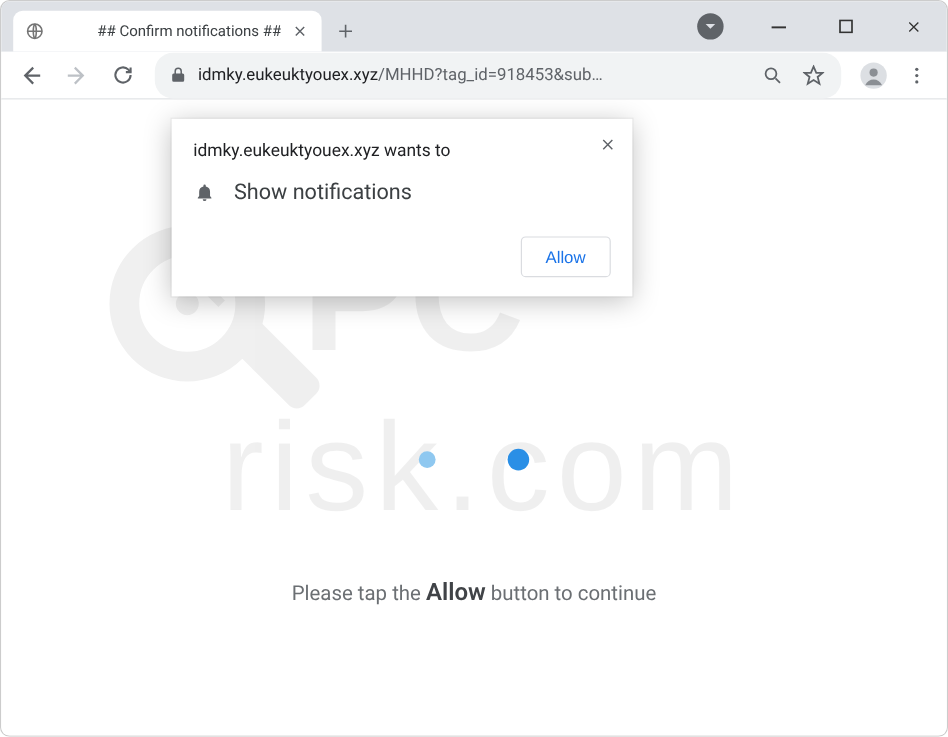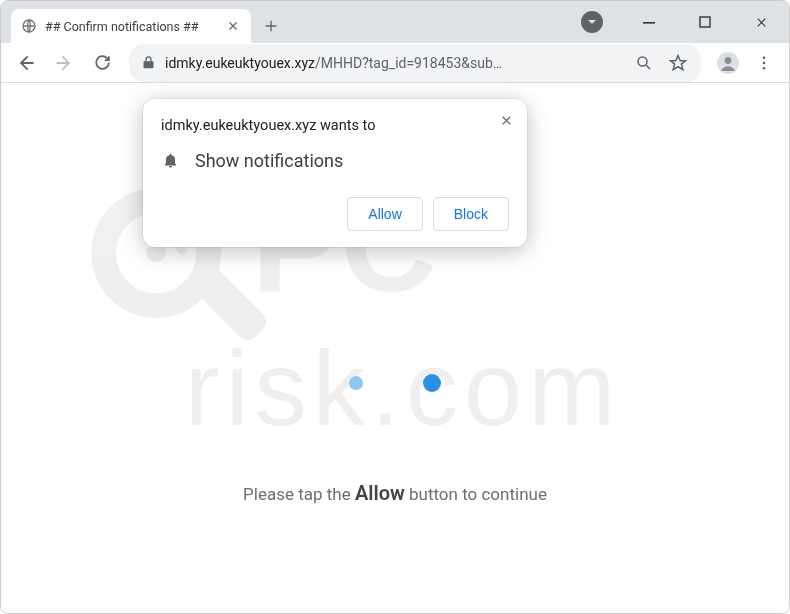--- a/index.html
+++ b/index.html
@@ -36,21 +36,21 @@
     display: flex; align-items: center;
     padding: 0 10px;
     gap: 8px;
     min-width: 240px;
     max-width: 280px;
     font-size: 12.5px;
     color: #3c4043;
     position: relative;
   }
   .tab-favicon { width: 16px; height: 16px; display:flex;align-items:center;justify-content:center }
-  .tab-title { flex: 1; white-space: nowrap; overflow: hidden; text-overflow: ellipsis; }
+  .tab-title { flex: 1; white-space: nowrap; overflow: hidden; text-overflow: ellipsis; margin-left: 36px; }
   .tab-close { width: 16px; height: 16px; display:flex;align-items:center;justify-content:center; color:#5f6368 }
   .newtab {
     width: 28px; height: 28px; margin: 0 6px 3px 6px;
     display:flex; align-items:center; justify-content:center; color:#5f6368;
     border-radius: 50%;
   }
   .anon-indicator {
     position: absolute; right: 186px; top: 10px;
     width: 22px; height: 22px; border-radius: 50%;
     background: #5f6368; display:flex;align-items:center;justify-content:center;
@@ -85,21 +85,21 @@
   .watermark {
     position:absolute; inset:0; pointer-events:none; opacity:0.06;
     display:flex; align-items:center; justify-content:center;
   }
   .watermark svg { width: 90%; height: 90%; }
 
   
   .perm-bubble {
     position: absolute; top: 16px; left: 142px;
     width: 384px;
-    background: #fff; border-radius: 12px;
+    background: #fff; border-radius: 0;
     box-shadow: 0 4px 22px rgba(0,0,0,.25), 0 0 0 1px rgba(0,0,0,.05);
     padding: 18px 18px 16px 18px;
   }
   .perm-title { font-size: 14.5px; color:#202124; margin-bottom: 16px; }
   .perm-row { display:flex; align-items:center; gap:16px; margin-bottom: 26px; color:#3c4043; font-size:18px }
   .perm-row .icon { width:18px;height:18px;display:flex;align-items:center;justify-content:center;color:#5f6368 }
   .perm-close { position:absolute; top:12px; right:12px; width:18px;height:18px; color:#5f6368; display:flex;align-items:center;justify-content:center }
   .perm-actions { display:flex; justify-content:flex-end; gap:10px }
   .perm-btn {
     border: 1px solid #dadce0; background:#fff; color:#1a73e8;
@@ -258,19 +258,18 @@
       <div class="perm-row">
         <span class="icon">
           <svg viewBox="0 0 24 24" width="17" height="17" fill="#5f6368">
               <path d="M12 22a2.2 2.2 0 0 0 2.2-2.2H9.8A2.2 2.2 0 0 0 12 22zm6.4-6V11a6.4 6.4 0 0 0-5-6.25V4a1.4 1.4 0 1 0-2.8 0v.75A6.4 6.4 0 0 0 5.6 11v5L4 18v1h16v-1z"></path>
             </svg>
         </span>
         <span>Show notifications</span>
       </div>
       <div class="perm-actions">
         <button class="perm-btn">Allow</button>
-        <button class="perm-btn">Block</button>
       </div>
     </div>
 
   </div>
 
 </div>
 
 </body></html>

